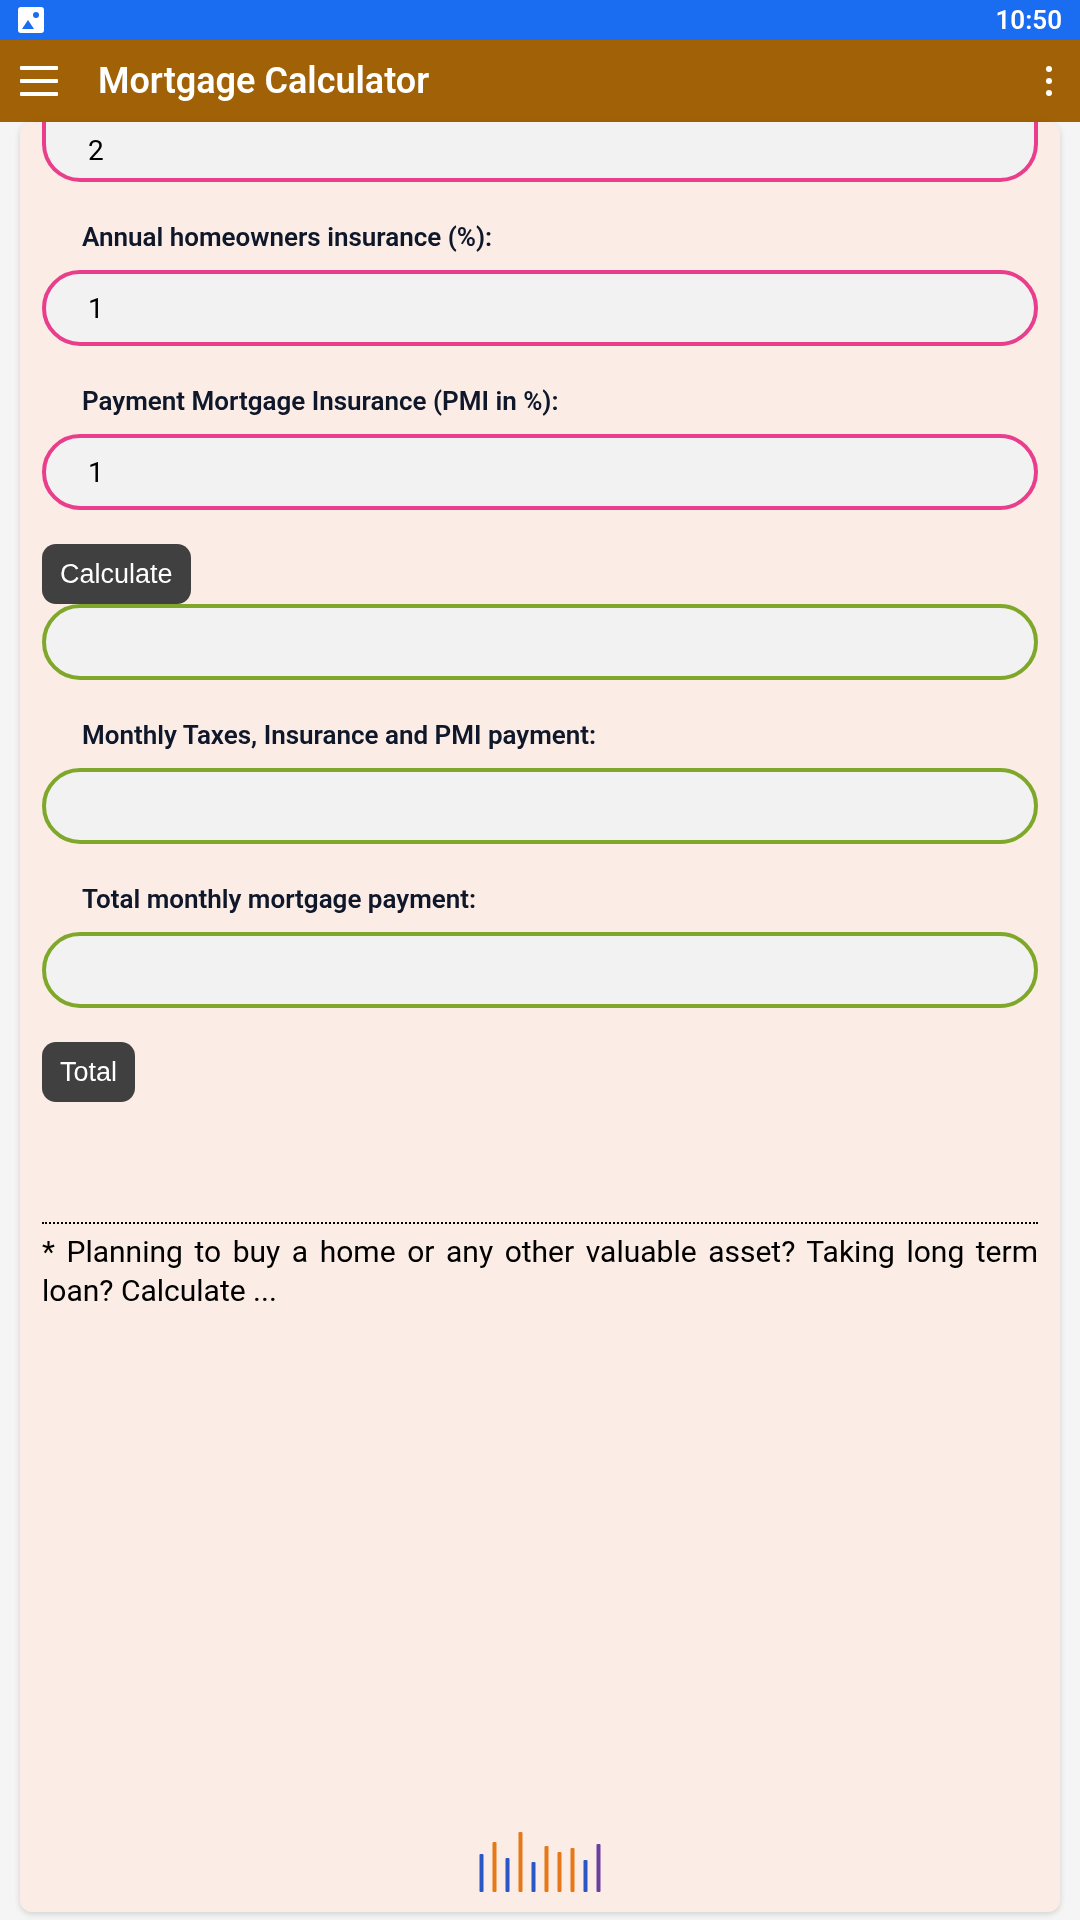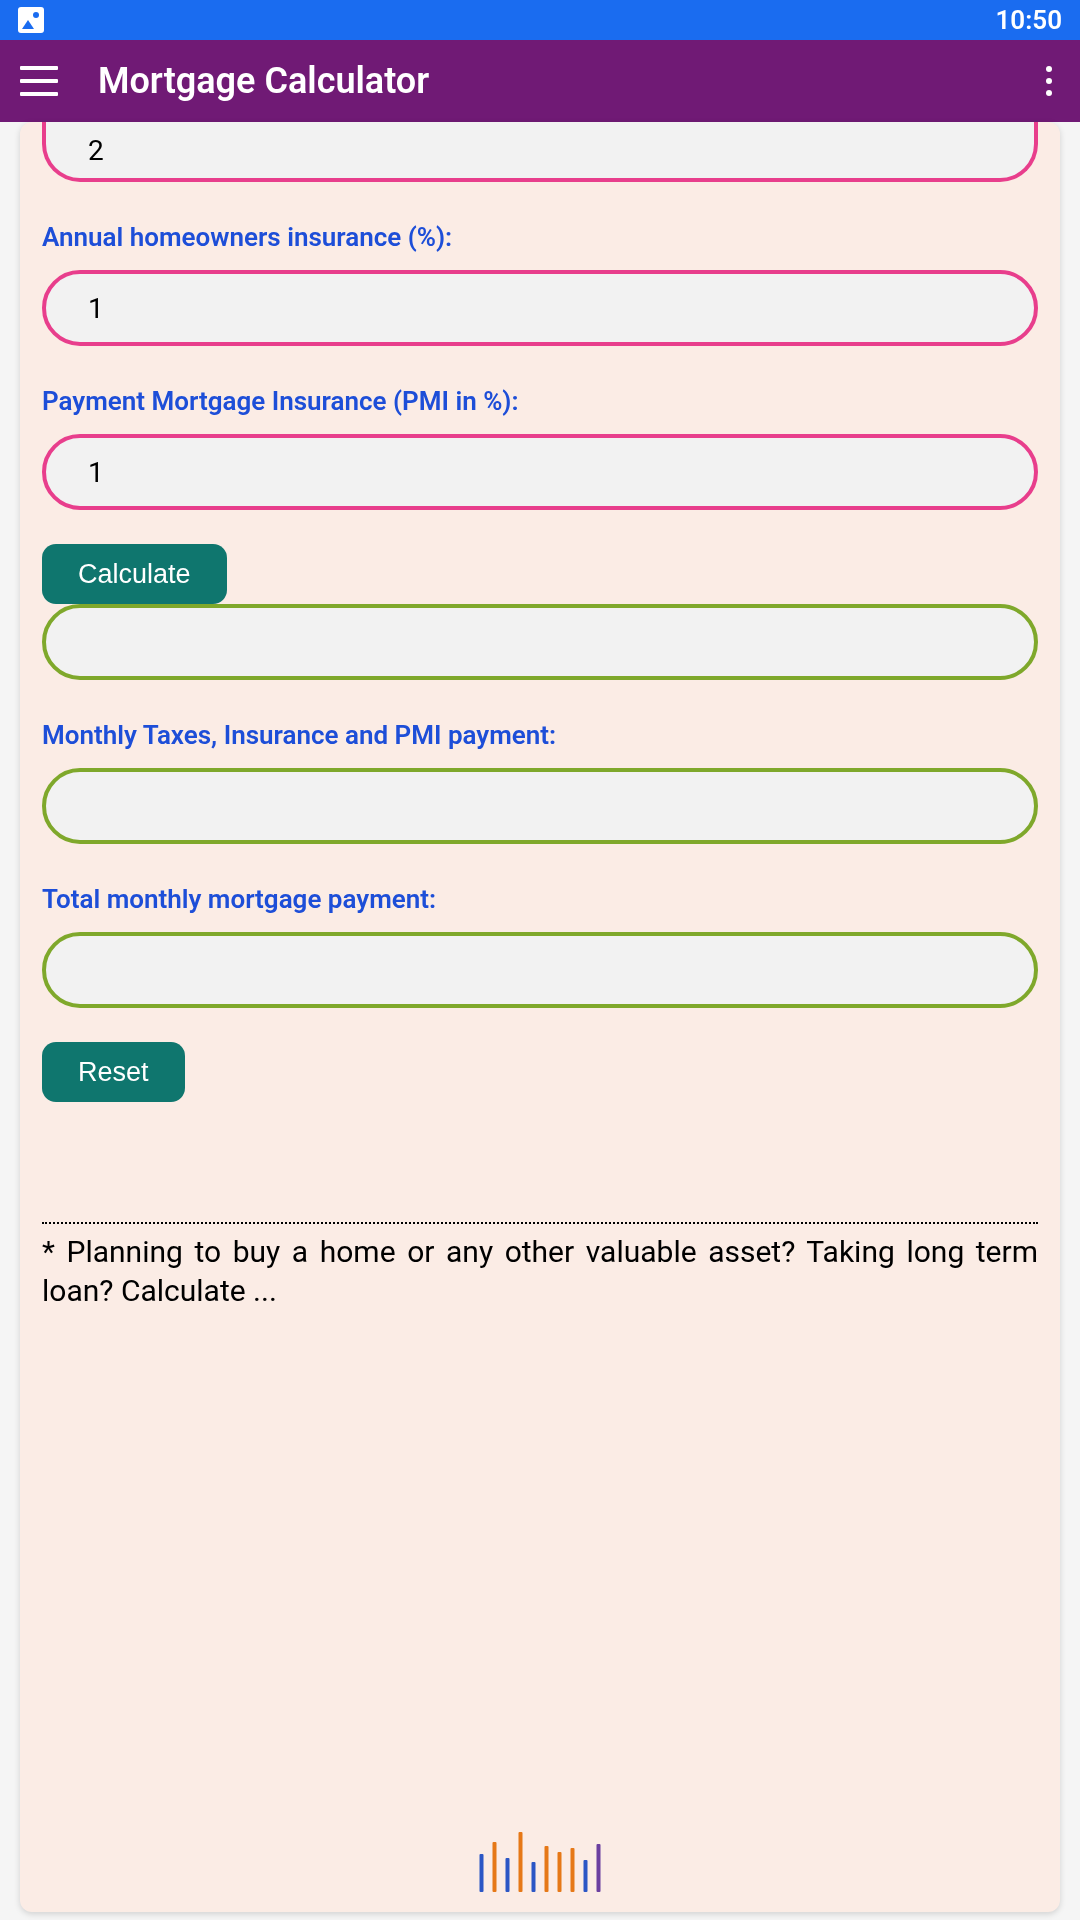--- a/index.html
+++ b/index.html
@@ -34,21 +34,21 @@
     position: absolute;
     top: 5px; right: 5px;
     width: 6px; height: 6px;
     background: #1a6cf0;
     border-radius: 50%;
   }
   .status-time { font-size: 26px; font-weight: 600; }
   
   .app-bar {
     height: 82px;
-    background: #701a75;
+    background: #a16207;
     display: flex;
     align-items: center;
     padding: 0 20px;
     color: #fff;
     position: relative;
   }
   .hamburger {
     width: 38px; height: 30px;
     display: flex; flex-direction: column; justify-content: space-between;
     margin-right: 40px;
@@ -68,23 +68,24 @@
     box-shadow: 0 2px 6px rgba(0,0,0,0.15);
     padding: 0 22px 30px 22px;
     height: 1790px;
     position: relative;
     overflow: hidden;
   }
   
   .field-label {
     font-size: 26px;
     font-weight: 600;
-    color: #1d4ed8;
+    color: #0f172a;
     margin-top: 40px;
     margin-bottom: 18px;
+    margin-left: 40px;
   }
   
   .input-pill {
     width: 100%;
     height: 76px;
     border-radius: 38px;
     background: #f2f2f2;
     border: 4px solid #e83e8c;
     font-size: 28px;
     padding: 0 42px;
@@ -108,25 +109,25 @@
     font-size: 28px;
     padding: 0 42px;
     display: flex;
     align-items: center;
   }
   
   .btn {
     display: inline-flex;
     align-items: center;
     justify-content: center;
-    background: #0f766e;
+    background: #404040;
     color: #fff;
     font-size: 27px;
     border-radius: 14px;
-    padding: 0 36px;
+    padding: 0 18px;
     height: 60px;
     margin-top: 34px;
     border: none;
   }
   
   .divider {
     margin-top: 120px;
     border-top: 2px dotted #000;
   }
   .footer-text {
@@ -196,21 +197,21 @@
   <div class="field-label">Monthly Taxes, Insurance and PMI payment:</div>
   <div class="output-pill">
     <span></span>
   </div>
 
   <div class="field-label">Total monthly mortgage payment:</div>
   <div class="output-pill">
     <span></span>
   </div>
 
-  <button class="btn">Reset</button>
+  <button class="btn">Total</button>
 
   <div class="divider"></div>
   <div class="footer-text">* Planning to buy a home or any other valuable asset? Taking long term loan? Calculate ...</div>
 
   <div class="bars" id="bars">
       <span style="background: rgb(43, 86, 197); height: 38px;"></span>
       <span style="background: rgb(230, 120, 23); height: 50px;"></span>
       <span style="background: rgb(43, 86, 197); height: 34px;"></span>
       <span style="background: rgb(230, 120, 23); height: 60px;"></span>
       <span style="background: rgb(43, 86, 197); height: 30px;"></span>

